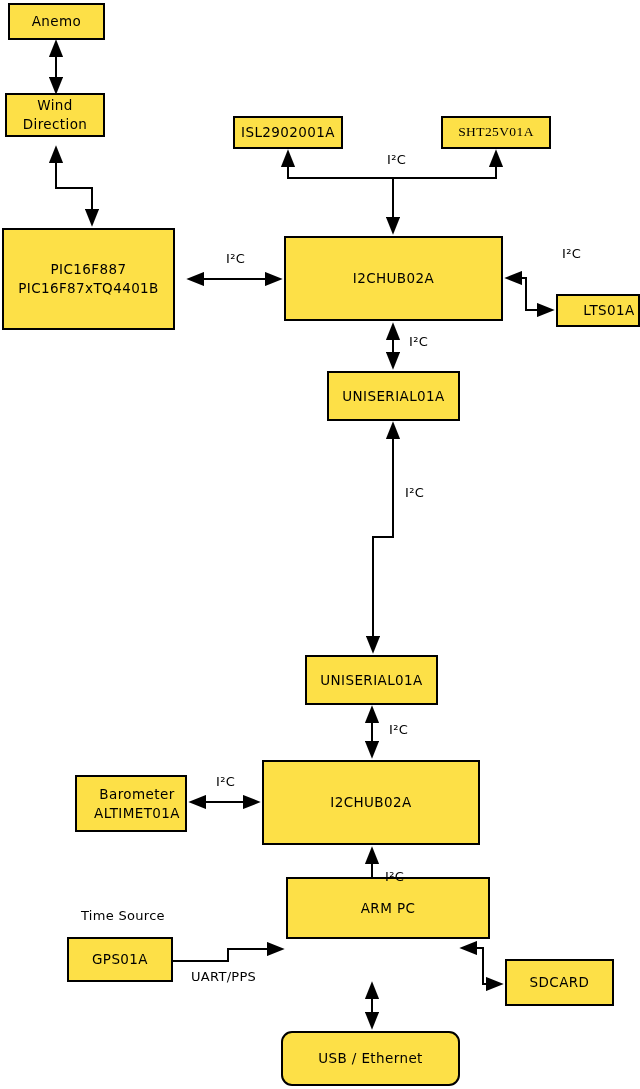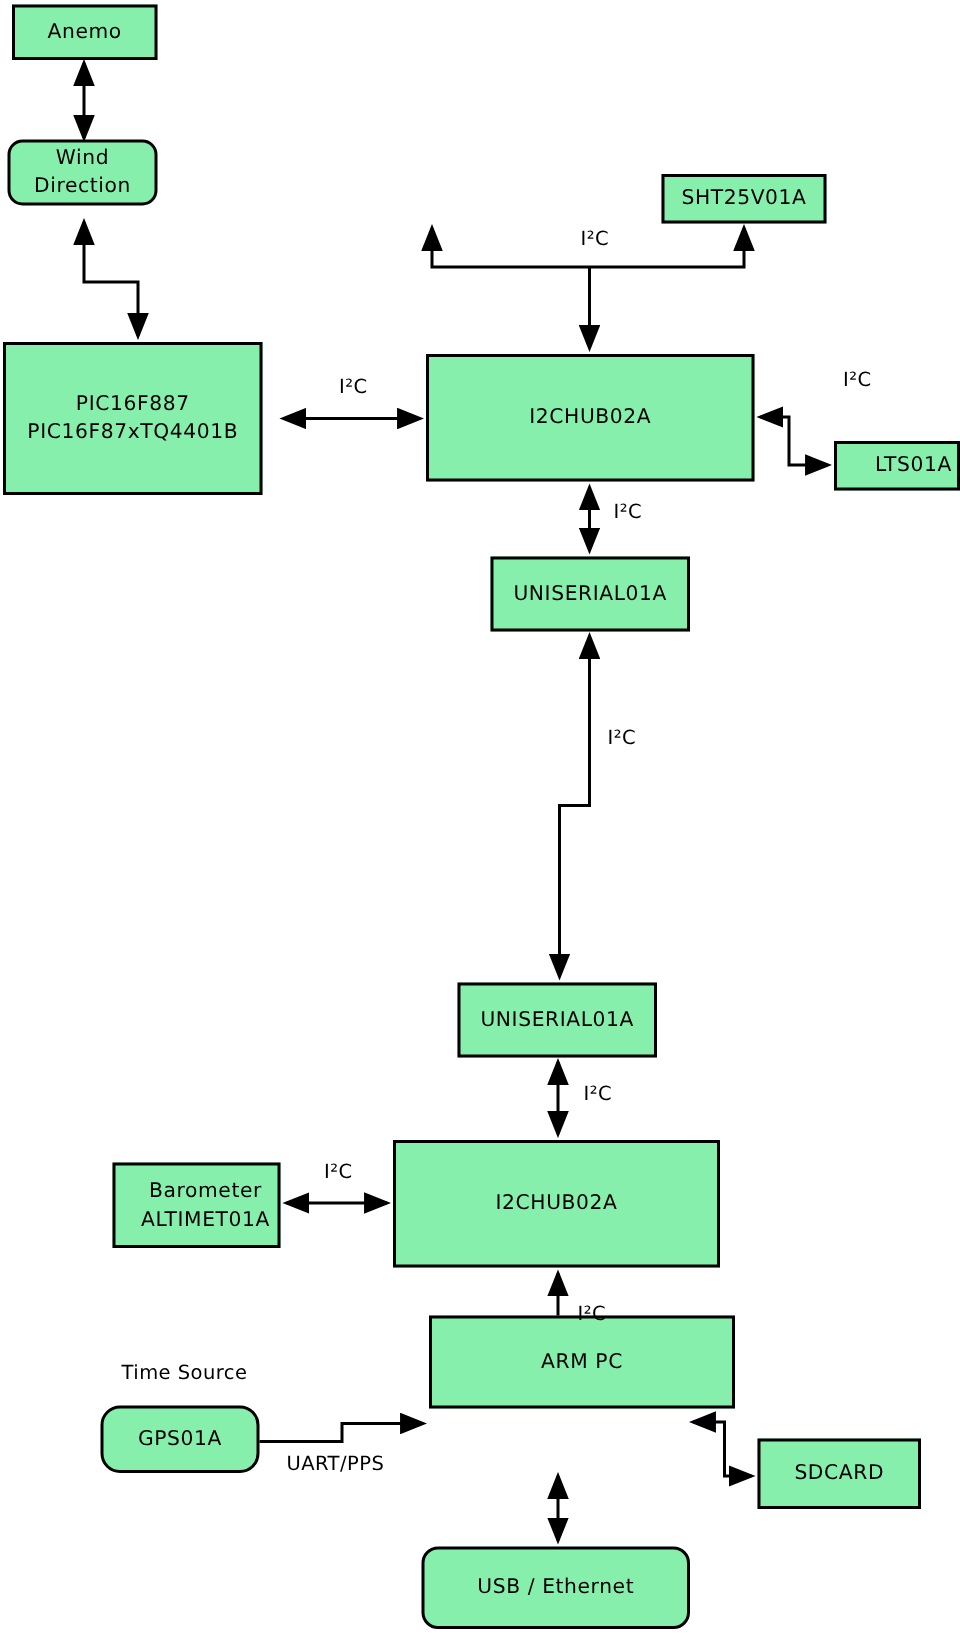--- a/index.html
+++ b/index.html
@@ -24,21 +24,21 @@
     height: 1089px;
   }
   #edges path {
     fill: none;
     stroke: #000000;
     stroke-width: 2;
   }
   .node {
     position: absolute;
     box-sizing: border-box;
-    background: #86efac;
+    background: #fde047;
     border: 2.5px solid #000000;
     display: flex;
     align-items: center;
     justify-content: center;
     text-align: center;
     white-space: pre-line;
     font-size: 13.5px;
     line-height: 1.4;
     letter-spacing: 0.4px;
   }
@@ -73,45 +73,46 @@
     <path d="M372,708 V756" marker-start="url(#ah)" marker-end="url(#ah)"></path>
     <path d="M191,802 H258" marker-start="url(#ah)" marker-end="url(#ah)"></path>
     <path d="M372,849 V914" marker-start="url(#ah)" marker-end="url(#ah)"></path>
     <path d="M173,961 H228 V949 H282" marker-end="url(#ah)"></path>
     <path d="M462,948 H483 V984 H501" marker-start="url(#ah)" marker-end="url(#ah)"></path>
     <path d="M372,984 V1027" marker-start="url(#ah)" marker-end="url(#ah)"></path>
   </svg>
 
   <div class="node" style="left:8px; top:3px; width:97px; height:37px;">Anemo</div>
 
-  <div class="node" style="left:5px; top:93px; width:100px; height:44px;border-radius:10px;">Wind
+  <div class="node" style="left:5px; top:93px; width:100px; height:44px;">Wind
 Direction</div>
 
   <div class="node" style="left:2px; top:228px; width:173px; height:102px;">PIC16F887
 PIC16F87xTQ4401B</div>
 
+  <div class="node" style="left:233px; top:116px; width:110px; height:33px;">ISL2902001A</div>
 
-  <div class="node" style="left:441px; top:116px; width:110px; height:33px;">SHT25V01A</div>
+  <div class="node" style="left:441px; top:116px; width:110px; height:33px;font-family:Liberation Serif, serif;">SHT25V01A</div>
 
   <div class="node" style="left:284px; top:236px; width:219px; height:85px;">I2CHUB02A</div>
 
   <div class="node" style="left:556px; top:294px; width:84px; height:33px;padding-left:22px;">LTS01A</div>
 
   <div class="node" style="left:327px; top:371px; width:133px; height:50px;">UNISERIAL01A</div>
 
   <div class="node" style="left:305px; top:655px; width:133px; height:50px;">UNISERIAL01A</div>
 
   <div class="node" style="left:262px; top:760px; width:218px; height:85px;">I2CHUB02A</div>
 
   <div class="node" style="left:75px; top:775px; width:112px; height:57px;padding-left:12px;">Barometer
 ALTIMET01A</div>
 
   <div class="node" style="left:286px; top:877px; width:204px; height:62px;">ARM PC</div>
 
-  <div class="node" style="left:67px; top:937px; width:106px; height:45px;border-radius:13px;">GPS01A</div>
+  <div class="node" style="left:67px; top:937px; width:106px; height:45px;">GPS01A</div>
 
   <div class="node" style="left:505px; top:959px; width:109px; height:47px;">SDCARD</div>
 
   <div class="node" style="left:281px; top:1031px; width:179px; height:55px;border-radius:11px;">USB / Ethernet</div>
 
   <span class="elabel" style="left:387px; top:152px;">I²C</span>
   <span class="elabel" style="left:226px; top:251px;">I²C</span>
   <span class="elabel" style="left:562px; top:246px;">I²C</span>
   <span class="elabel" style="left:409px; top:334px;">I²C</span>
   <span class="elabel" style="left:405px; top:485px;">I²C</span>

